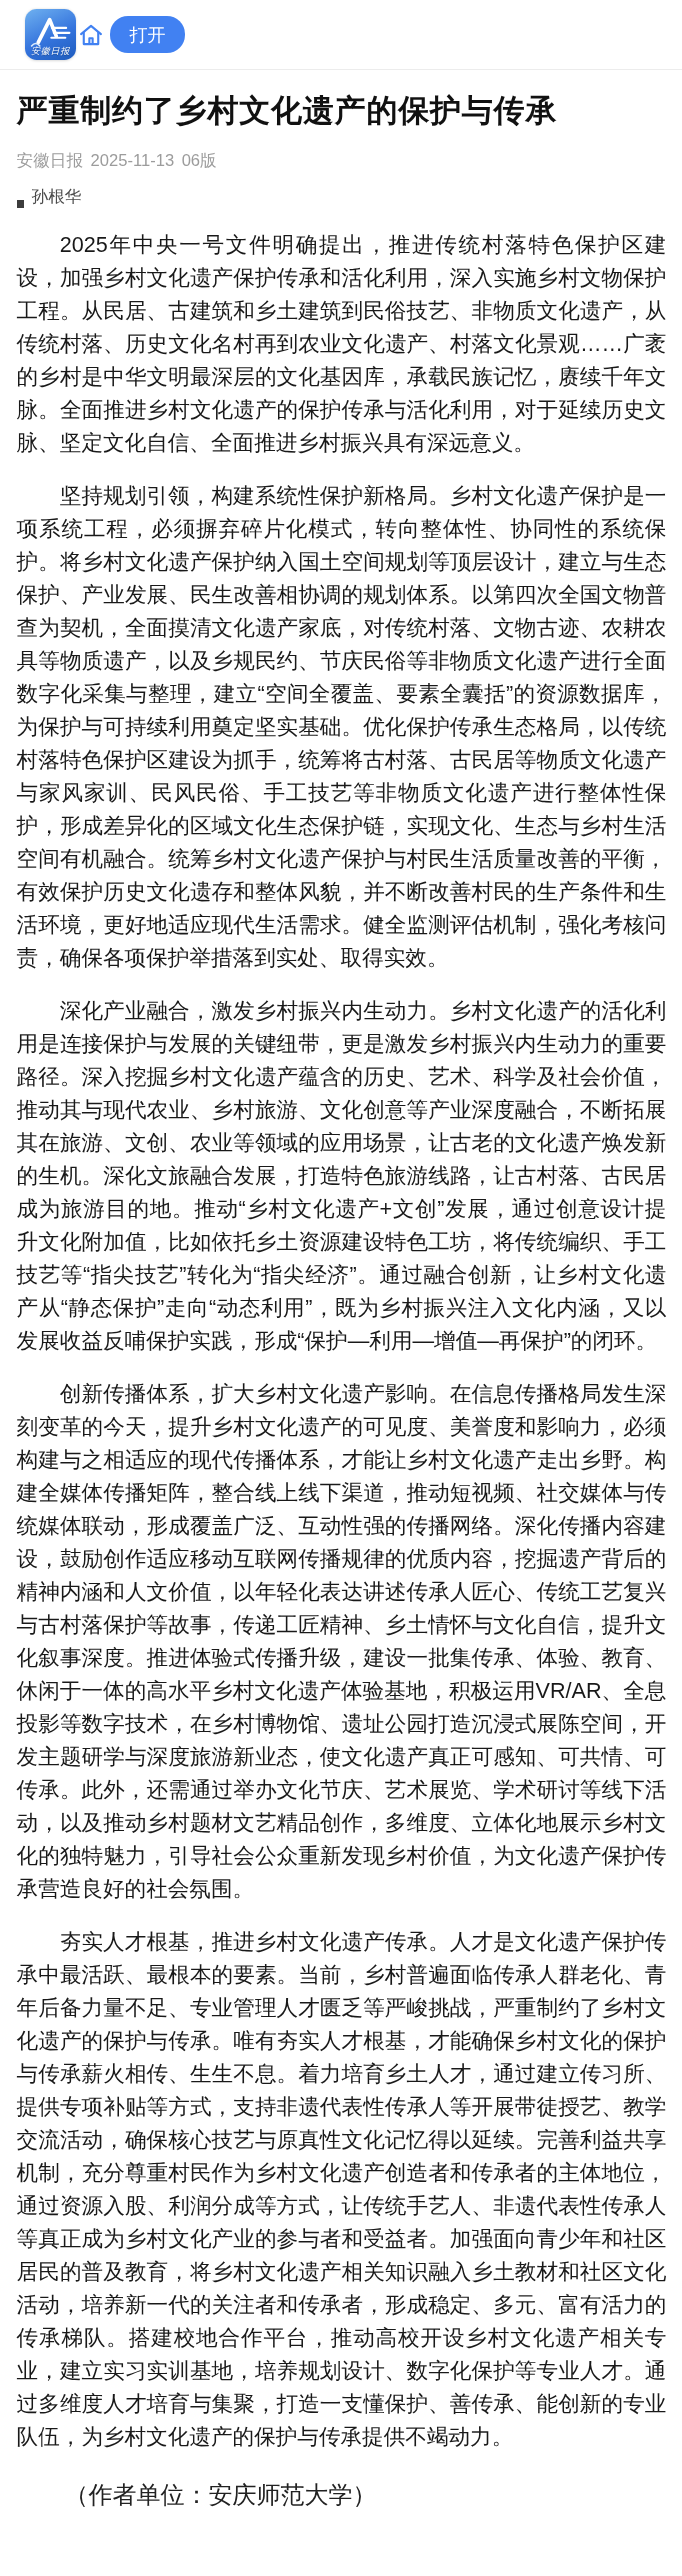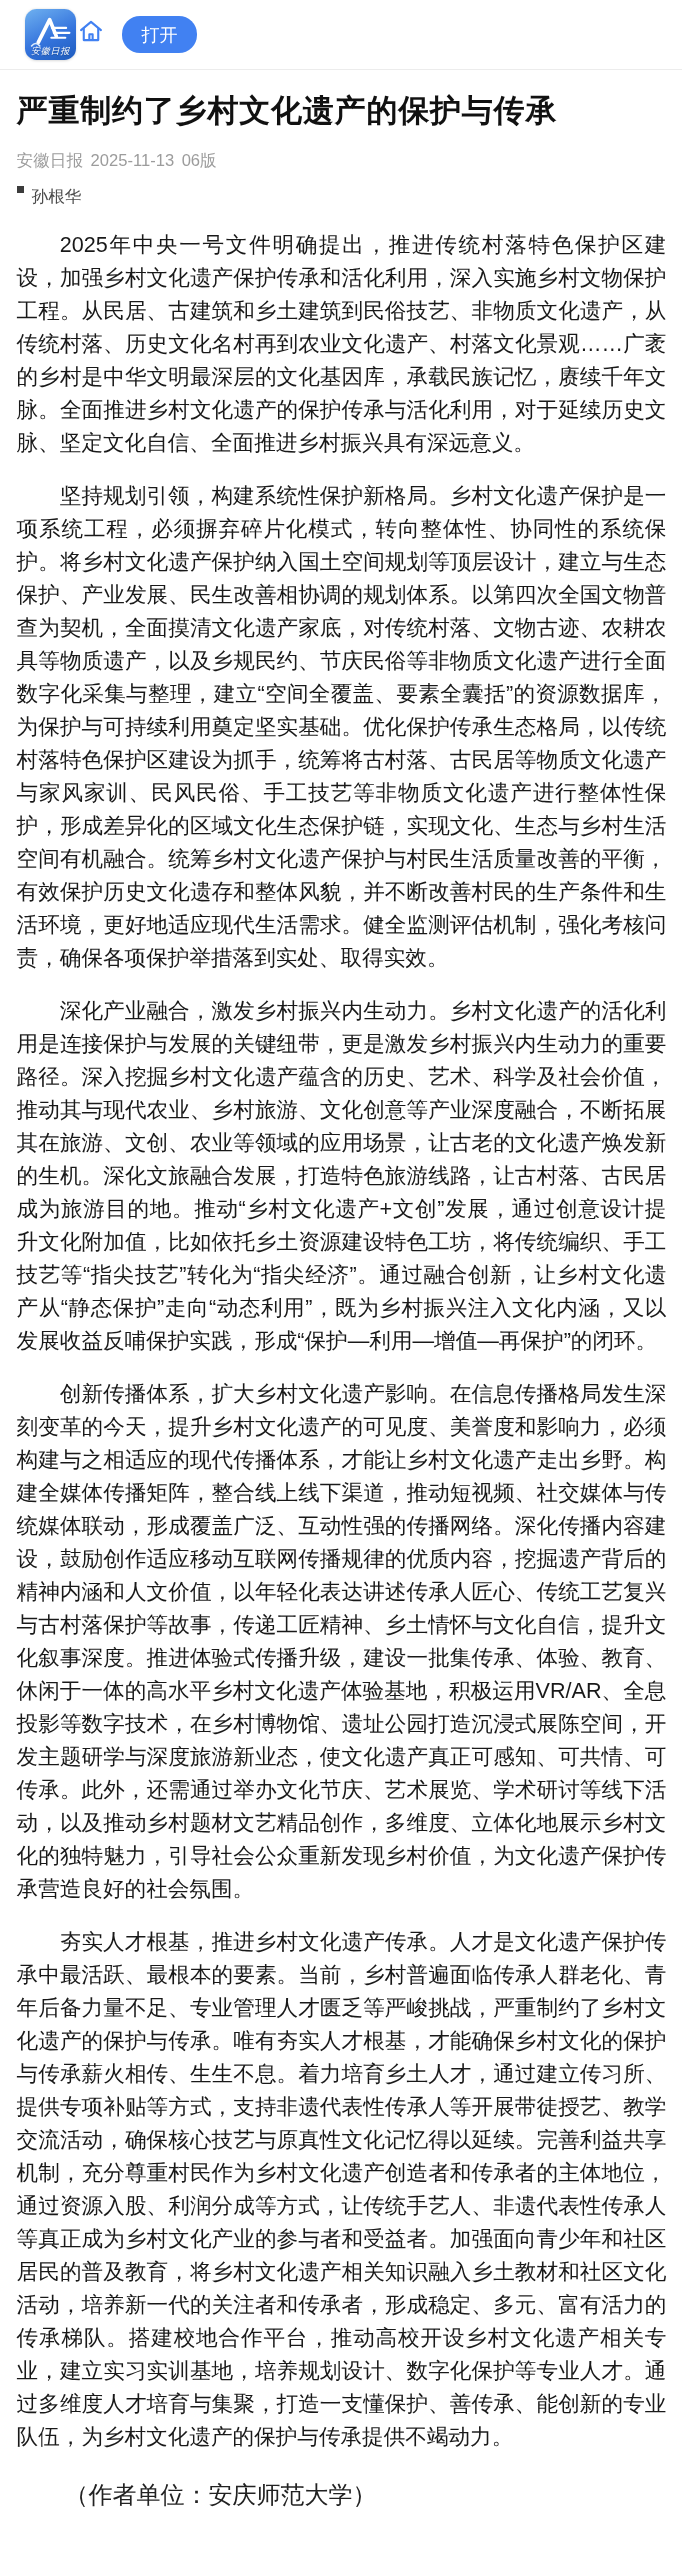--- a/index.html
+++ b/index.html
@@ -32,21 +32,21 @@
   .app-icon svg { position: absolute; top: 1.7px; left: 0; }
   .app-icon-text {
     position: absolute; bottom: 2.5px; left: 0; width: 100%;
     text-align: center; color: #ffffff; font-size: 9px;
     letter-spacing: 0.8px; font-style: italic;
     text-shadow: 0 0.8px 0.8px rgba(0,0,0,.25);
   }
   .app-info { margin-left: 14px; flex: 1; min-width: 0; }
   .app-name { font-size: 20px; font-weight: 700; color: #2b2b2b; line-height: 1.1; }
   .app-tagline { font-size: 14px; color: #aaaaaa; margin-top: 5px; }
-  .header-right { display: flex; gap: 16px; }
+  .header-right { display: flex; align-items: center; gap: 4px; }
   .home-btn { width: 30px; height: 30px; display: flex; align-items: center; justify-content: center; background: none; border: none; padding: 0; cursor: pointer; }
   .open-btn {
     width: 75px; height: 37px;
     border-radius: 18px;
     border: none;
     background: #4181f2;
     color: #ffffff;
     font-size: 18px;
     font-family: inherit;
     display: flex; align-items: center; justify-content: center;
@@ -66,21 +66,21 @@
   .meta {
     font-size: 16.6px;
     color: #9c9c9c;
     margin-bottom: 13.3px;
     display: flex;
     gap: 7.5px;
     align-items: baseline;
   }
   .author-row {
     display: flex;
-    align-items: flex-start;
+    align-items: flex-end;
     gap: 7.5px;
     font-size: 16.6px;
     color: #4a4a4a;
     margin-bottom: 5px;
   }
   .author-bullet { width: 7.5px; height: 7.5px; background: #3c3c3c; flex-shrink: 0; }
 
   .body-paragraph {
     font-size: 21.6px;
     line-height: 33px;

